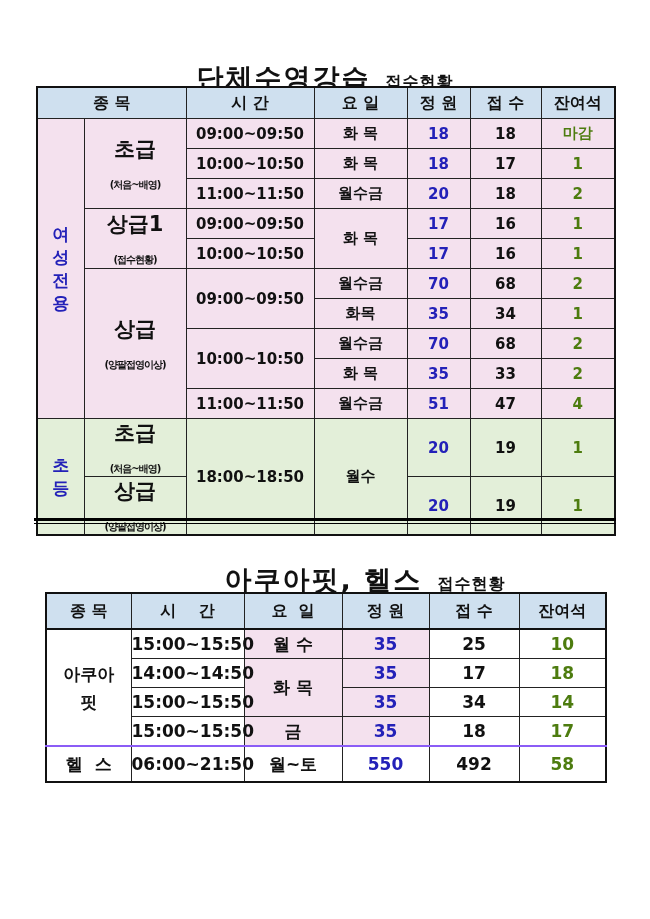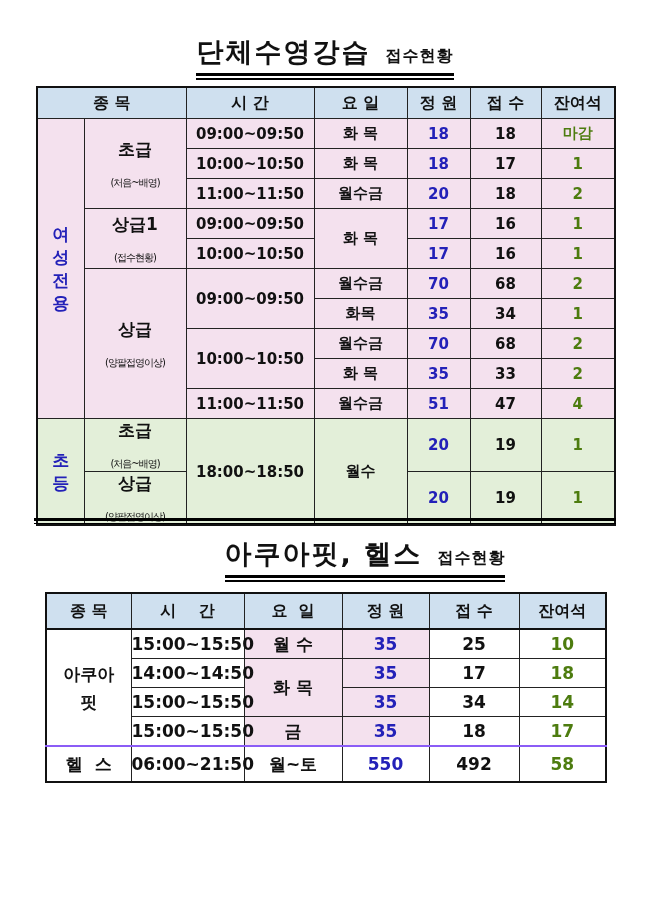--- a/index.html
+++ b/index.html
@@ -1,35 +1,35 @@
 <!DOCTYPE html>
 <html><head>
 <meta charset="utf-8">
 <style>
   html, body { margin:0; padding:0; background:#ffffff; }
   body { width:650px; height:919px; position:relative; overflow:hidden;
          font-family:"DejaVu Sans","Liberation Sans",sans-serif; color:#111; }
   .title { position:absolute; left:0; width:650px; text-align:center; }
   .title .big { font-size:27px; font-weight:bold; letter-spacing:2px; }
   .title .small { font-size:16px; font-weight:bold; margin-left:10px; letter-spacing:1px; }
-  .title-inner { display:inline-block; position:relative; padding-bottom:4px; }
+  .title-inner { display:inline-block; position:relative; padding-bottom:4px;margin-top:26px; }
   .title-inner::after { content:""; position:absolute; left:0; right:0; bottom:-2px; height:3px; background:#000; }
   .title-inner::before { content:""; position:absolute; left:0; right:0; bottom:-6px; height:2px; background:#000; }
 
   table { border-collapse:collapse; position:absolute; table-layout:fixed;padding-left:46px; }
   td, th { border:1px solid #222; text-align:center; vertical-align:middle; padding:0;
            font-weight:bold; font-size:15px; }
   th { background:#cfe0ef; font-size:16px; font-weight:bold; }
   .pink { background:#f4e1ee; }
   .green { background:#e3efd9; }
   .white { background:#ffffff; }
   .blue { color:#2321b8; }
   .red { color:#4d7c0f; }
-  .sub { display:block; font-size:10px; font-weight:normal; letter-spacing:-1px; margin-top:15px; }
-  .lvl { font-size:17px; }
+  .sub { display:block; font-size:10px; font-weight:bold; letter-spacing:-1px; margin-top:15px; }
+  .lvl { font-size:21px; }
   .vert { color:#2321b8; font-size:17px; line-height:23px; }
 
   #t1 { left:36px; top:86px; width:578px; border:2px solid #111; }
   #t1 th { height:30px; }
   #t1 td { height:29px; }
   .t1-bottom { position:absolute; left:34px; width:582px; top:518px; height:3px; background:#000; }
   .t1-bottom2 { position:absolute; left:34px; width:582px; top:523px; height:1px; background:#000; }
 
   #t2 { left:45px; top:592px; width:560px; border:2px solid #111; }
   #t2 th { height:34px; }

